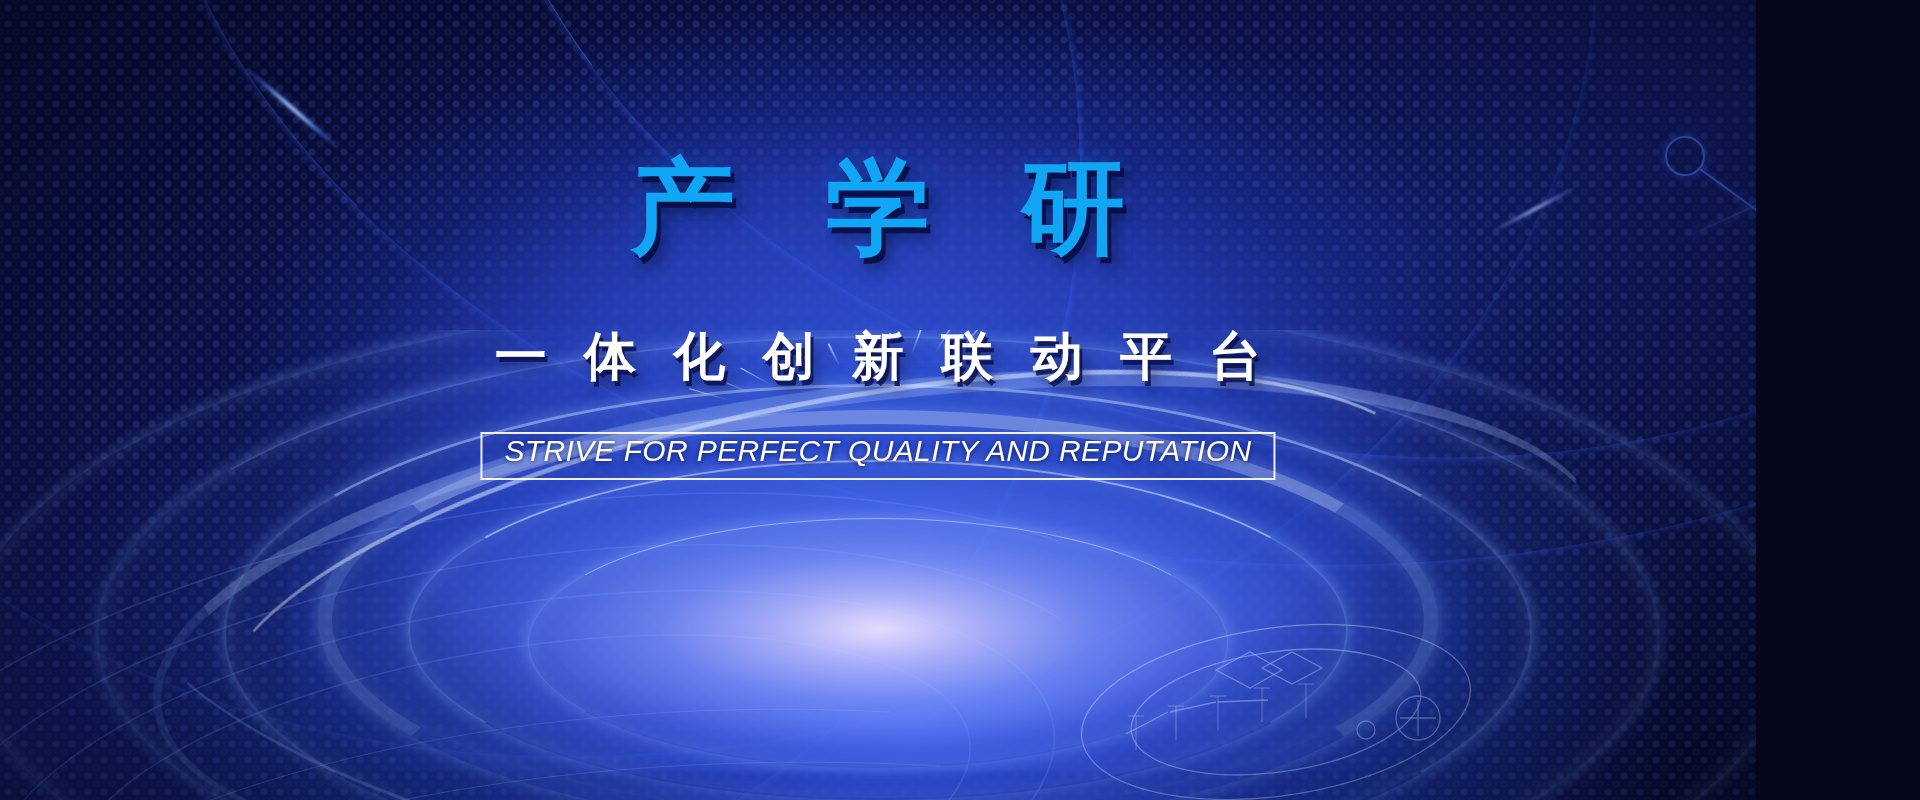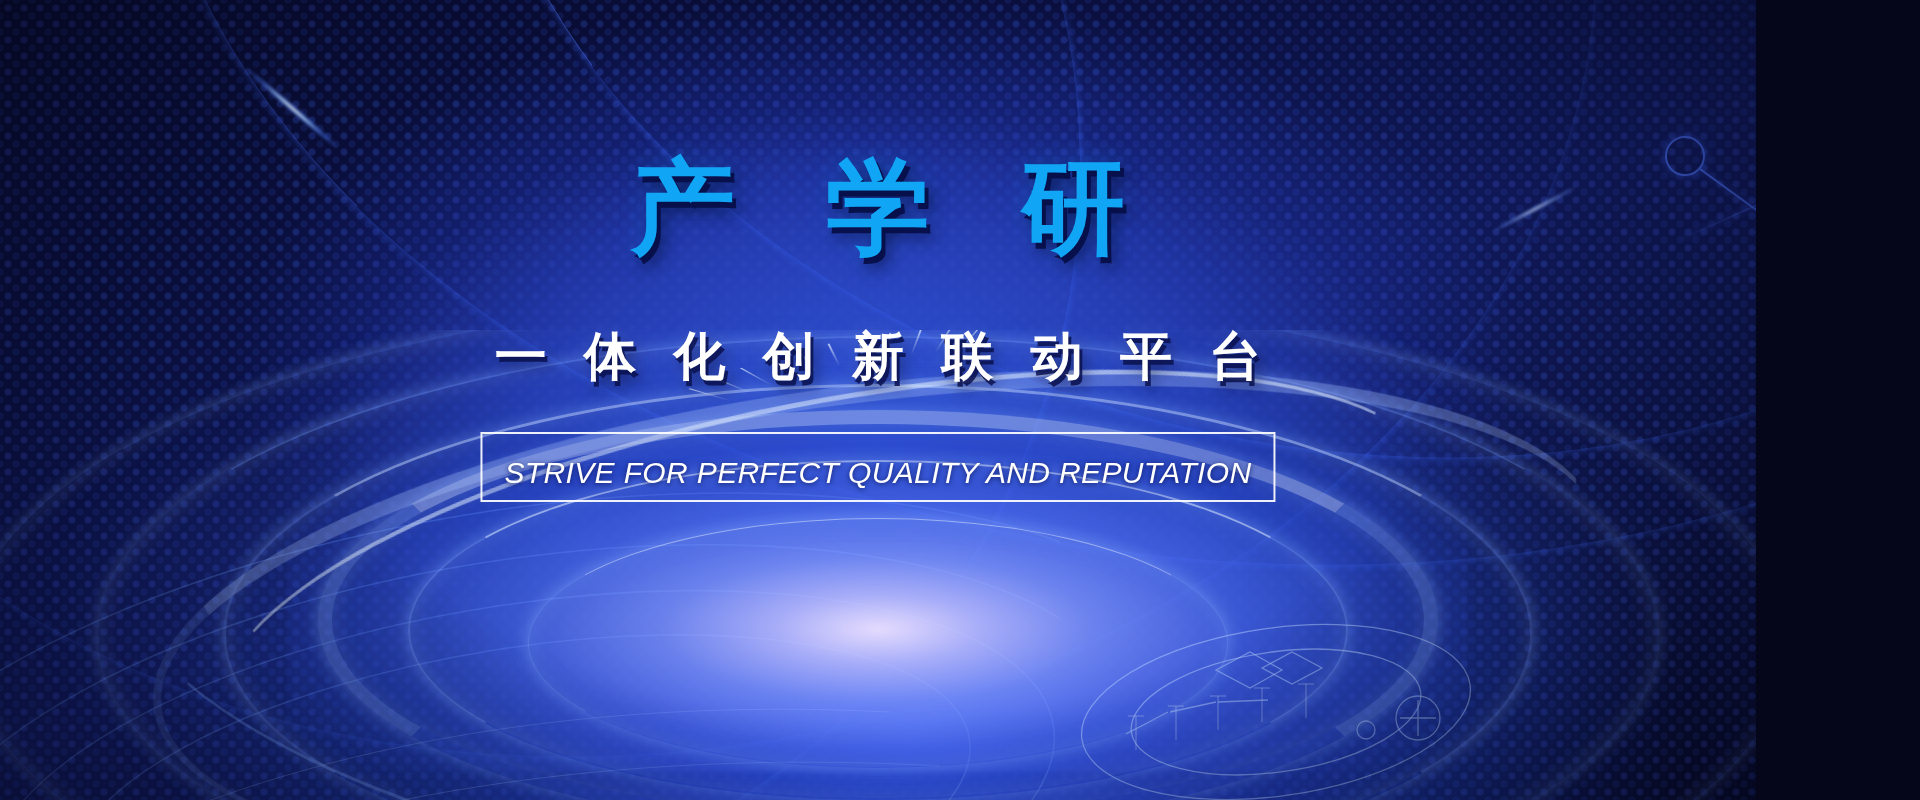--- a/index.html
+++ b/index.html
@@ -202,21 +202,21 @@
        0 0 20px rgba(150,190,255,.22);
     white-space:nowrap;
     margin-top:28px;
   }
 
   .tagline-wrap{
     position:absolute; left:50%; top:432px; transform:translateX(-50%);
   }
   .tagline{
     border:2px solid rgba(255,255,255,.92);
-    padding:22px 22px 10px;
+    padding:0 22px 10px;
     color:#ffffff;
     font-size:30px;
     font-style:italic;
     font-weight:400;
     letter-spacing:.012em;
     white-space:nowrap;
     text-shadow:0 1px 5px rgba(8,14,64,.75);
     background:rgba(26,44,150,.08);
   }
 </style>

